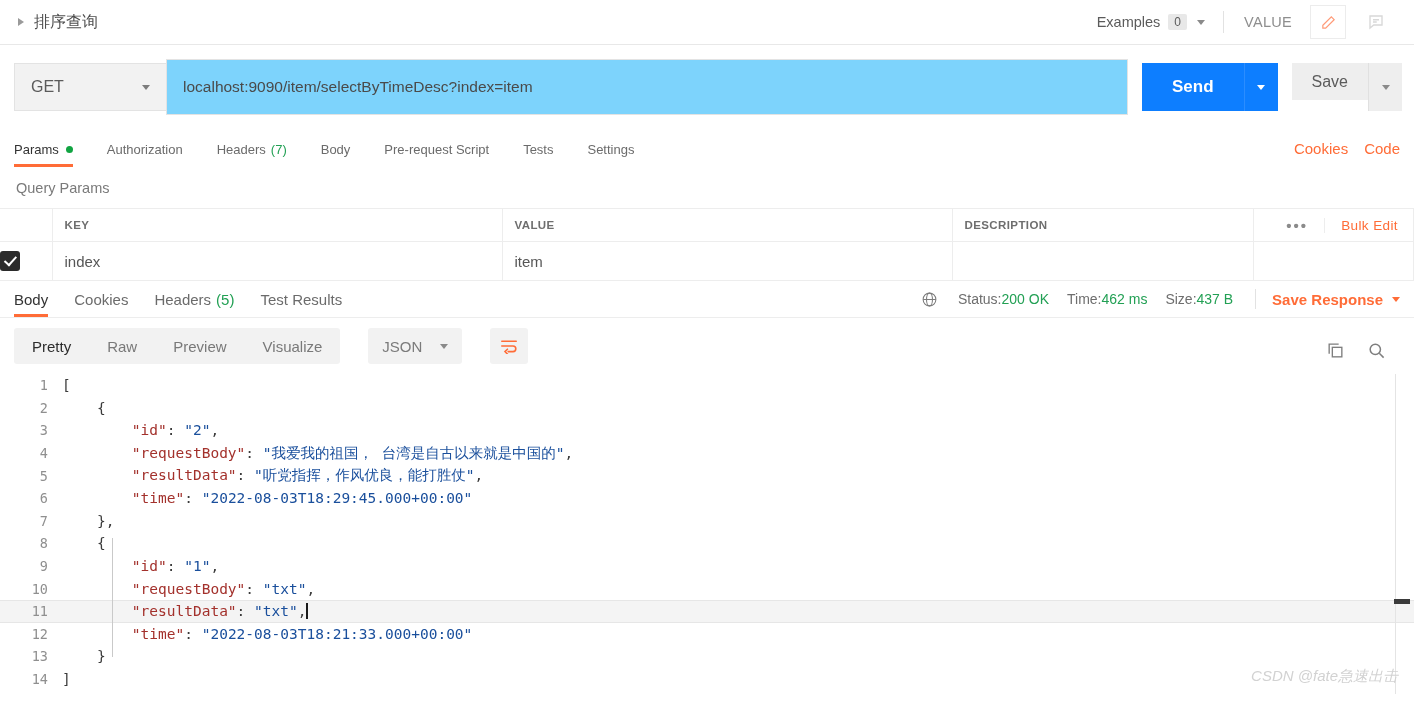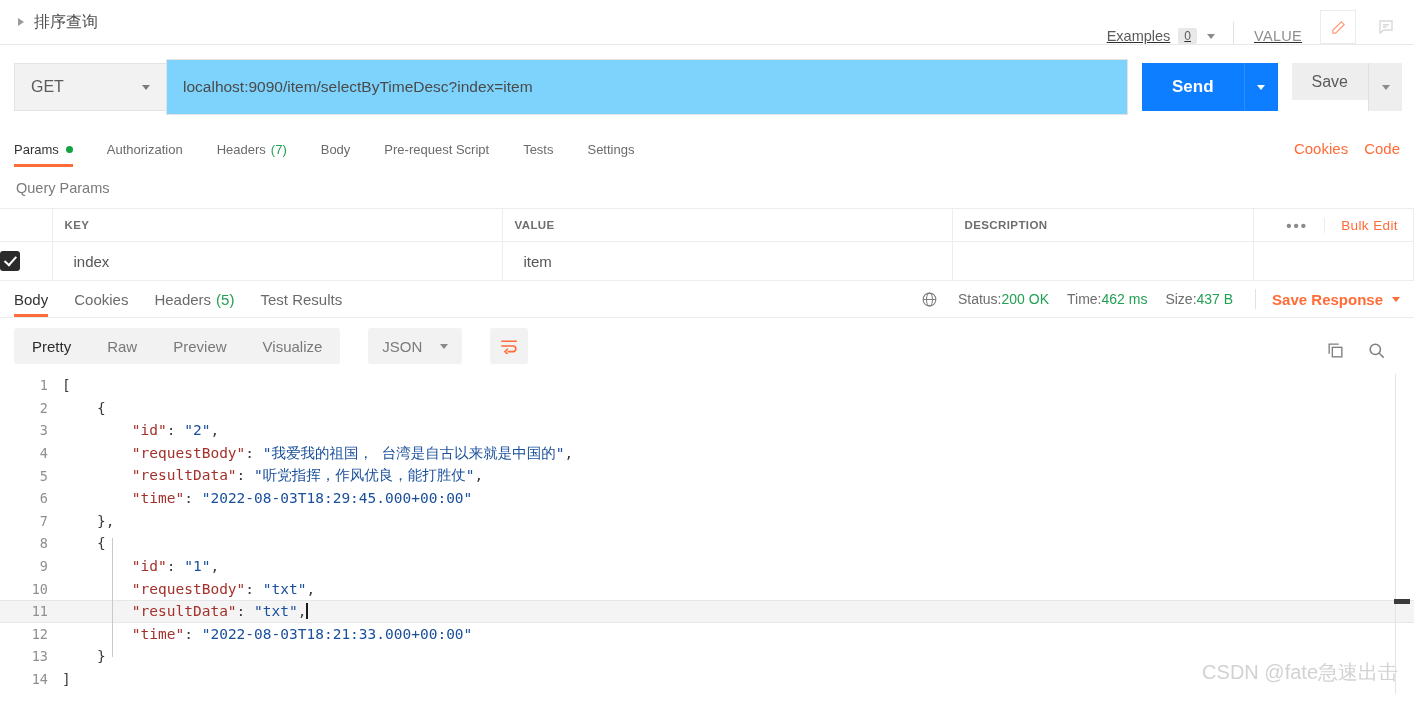--- a/index.html
+++ b/index.html
@@ -31,24 +31,23 @@
     border-bottom: 4px solid transparent;
     margin-right: 10px;
   }
   .req-name {
     font-size: 16px;
     color: #4e4e4e;
   }
   .topbar-right {
     margin-left: auto;
     display: flex;
-    align-items: flex-end;
+    align-items: center;
     height: 100%;
-    padding-right: 10px;
-    text-decoration: underline;
+    padding-right: 20px;
   }
   .examples-btn {
     display: flex; align-items: center;
     font-size: 14.5px; color: #5b5b5b;
     padding: 0 4px;
   }
   .examples-count {
     background: #e8e8e8;
     color: #5b5b5b;
     font-size: 12px;
@@ -214,21 +213,21 @@
   .act-inner {
     display: flex; align-items: center; justify-content: flex-end;
     gap: 0; padding-right: 14px;
   }
   .dots { color: #8b8b8b; letter-spacing: 2px; font-size: 15px; padding: 0 16px; }
   .bulk { color: #ff6c37; font-weight: normal; font-size: 13.5px; border-left: 1px solid #ededed; padding-left: 16px; }
   .ptable tbody td {
     height: 39px;
     font-size: 15px;
     color: #565656;
-    padding-left: 21px;
+    padding-left: 12px;
   }
   .checkcell { text-align: center; padding-left: 0 !important; }
   .cbox {
     width: 20px; height: 20px;
     background: #2b2b2b;
     border-radius: 3px;
     display: inline-flex;
     align-items: center; justify-content: center;
     position: relative;
   }
@@ -370,24 +369,25 @@
   .scroll-thumb {
     position: absolute;
     right: 4px;
     width: 16px; height: 5px;
     background: #3a3a3a;
     z-index: 4;
   }
   .watermark {
     position: absolute;
     right: 16px; bottom: 8px;
-    font-size: 20px;
+    font-size: 15px;
     color: #d2d2d2;
     font-family: "Liberation Sans", sans-serif;
     z-index: 5;
+    font-style: italic;
   }
 </style>
 </head>
 <body>
 
 <div class="topbar">
   <div class="req-name-wrap">
     <span class="caret-right"></span>
     <span class="req-name">排序查询</span>
   </div>

